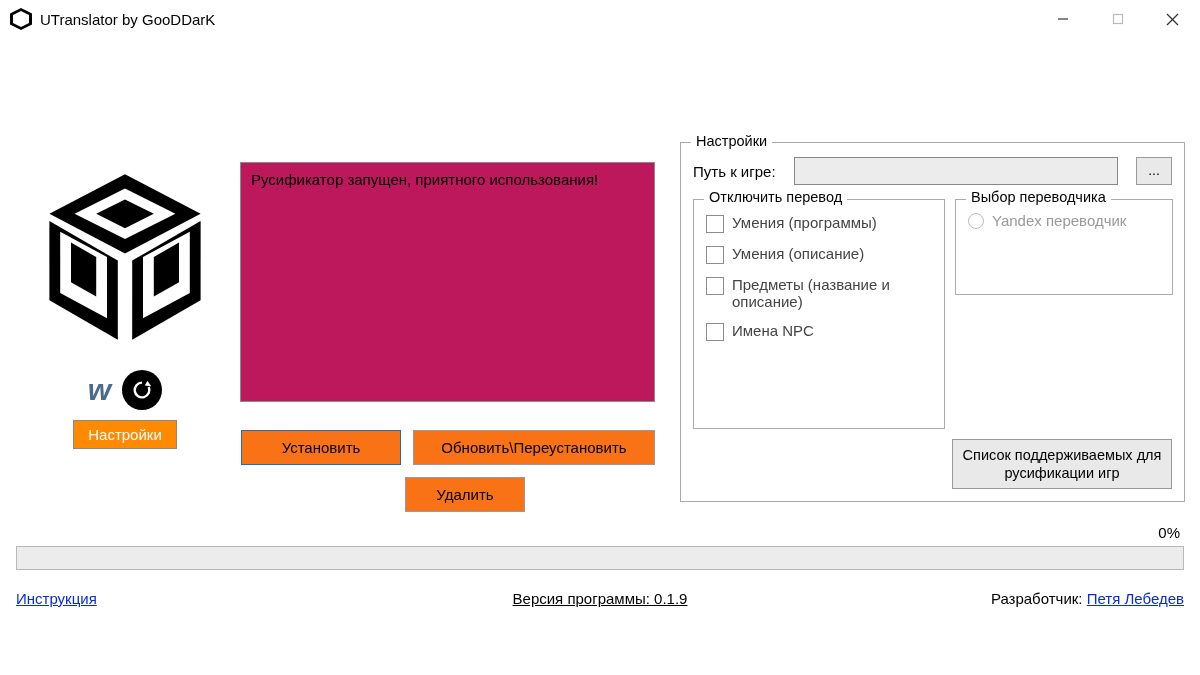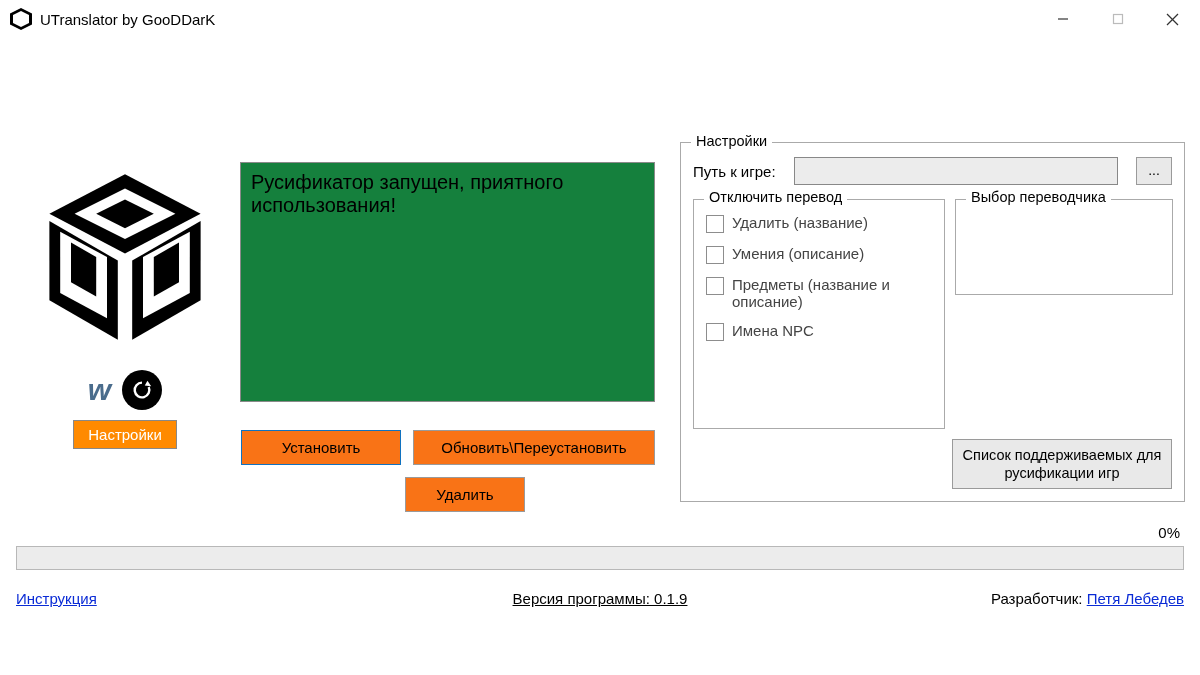--- a/index.html
+++ b/index.html
@@ -13,21 +13,21 @@
   .winbtn { width:55px; height:36px; display:flex; align-items:center; justify-content:center; color:#555;}
   .winbtn svg { stroke:#333; }
   .client { position:absolute; left:0; top:52px; right:0; }
 
   .logo-col { position:absolute; left:30px; top:115px; width:190px; text-align:center; }
   .social-row { margin-top:20px; display:flex; justify-content:center; gap:14px; align-items:center; }
   .vk { font-weight:900; font-size:30px; color:#4a6c8c; font-family:Arial; letter-spacing:-3px; font-style:italic;}
   .refresh-circle { width:40px; height:40px; border-radius:50%; background:#000; display:flex; align-items:center; justify-content:center; }
   .support-btn { margin-top:10px; display:inline-block; background:#ff8a00; color:#fff; border:1px solid #888; padding:5px 14px; font-size:15px; }
 
-  .status-box { position:absolute; left:240px; top:110px; width:415px; height:240px; background:#15803d; border:1px solid #8a8a8a; padding:8px 10px; font-size:20px; }
+  .status-box { position:absolute; left:240px; top:110px; width:415px; height:240px; background:#be185d; border:1px solid #8a8a8a; padding:8px 10px; font-size:15px; }
 
   .btn { background:#f97316; border:1px solid #9a9a9a; padding:8px 14px; font-size:15px; text-align:center; display:inline-block; }
   .btn.primary-outline { border:1.5px solid #1072c0; }
   .install-btn { position:absolute; left:241px; top:378px; width:160px; }
   .update-btn  { position:absolute; left:413px; top:378px; width:242px; }
   .delete-btn  { position:absolute; left:405px; top:425px; width:120px; }
 
   .settings-box { position:absolute; left:680px; top:90px; width:505px; height:360px; border:1px solid #aaa; }
   .group-label { position:absolute; top:-10px; left:10px; background:#fff; padding:0 5px; font-size:14.5px; }
   .path-row { position:absolute; left:12px; top:14px; right:12px; display:flex; align-items:center; gap:18px; }
@@ -132,40 +132,44 @@
         <label>Путь к игре:</label>
         <div class="path-input" title=""></div>
         <span class="browse-btn">...</span>
       </div>
 
       <div class="disable-group">
         <span class="group-label">Отключить перевод</span>
         <div class="chk-col">
           <div class="chk">
               <span class="box"></span>
-              <span>Удалить (название)</span>
+              <span>Умения (программы)</span>
             </div>
           <div class="chk">
               <span class="box"></span>
               <span>Умения (описание)</span>
             </div>
           <div class="chk">
               <span class="box"></span>
               <span style="max-width:190px">Предметы (название и описание)</span>
             </div>
           <div class="chk">
               <span class="box"></span>
               <span>Имена NPC</span>
             </div>
         </div>
       </div>
 
       <div class="translator-group">
         <span class="group-label">Выбор переводчика</span>
         <div class="radio-col">
+          <div class="radio disabled">
+              <span class="dot"></span>
+              <span>Yandex переводчик</span>
+            </div>
         </div>
       </div>
 
       <div class="supported-btn">Список поддерживаемых для русификации игр</div>
     </div>
 
     <div class="progress-pct">0%</div>
     <div class="progress-bar"></div>
 
     <div class="footer">

